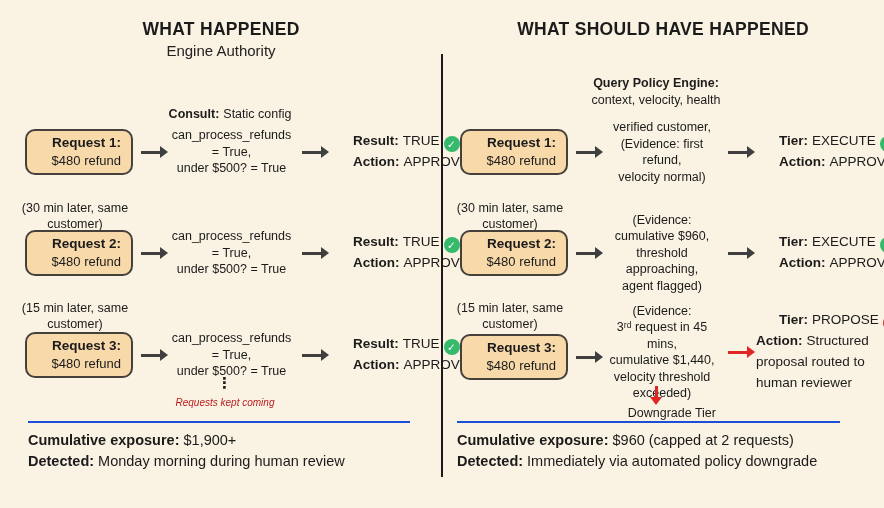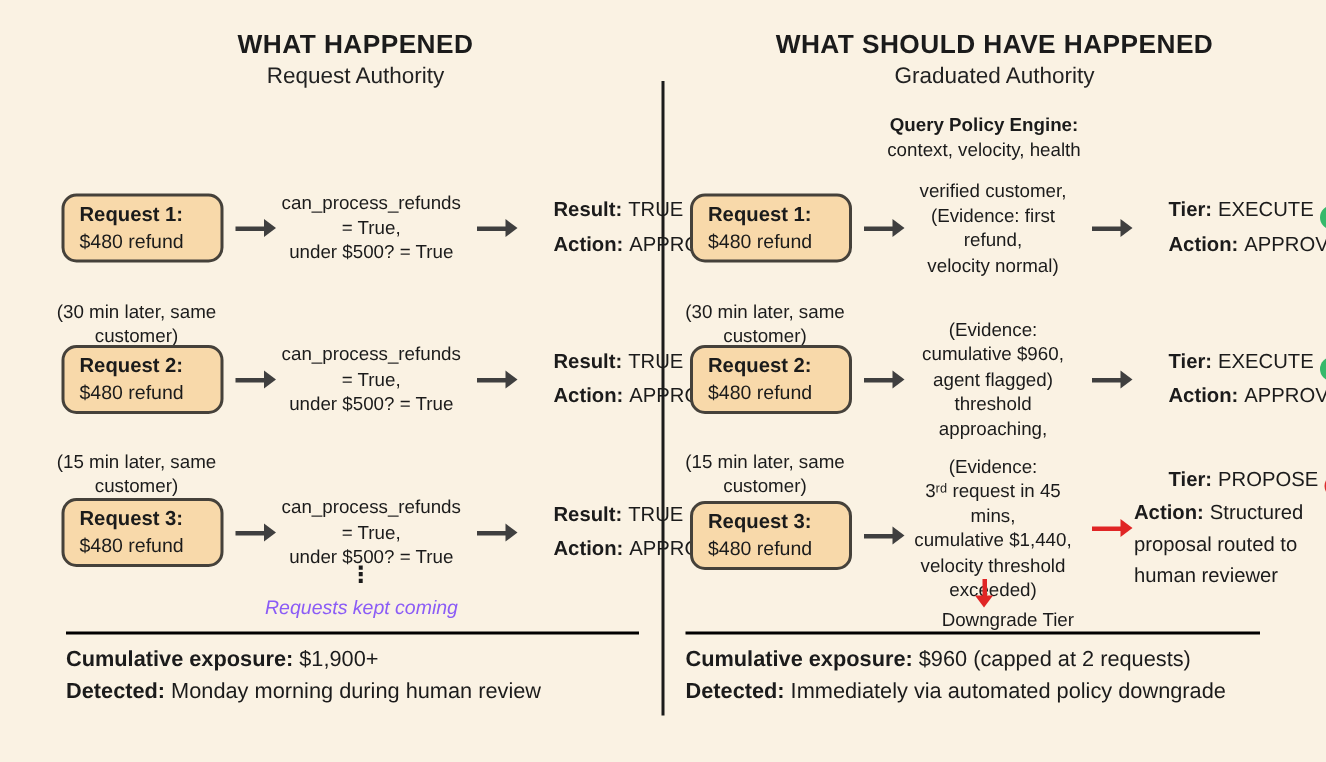--- a/index.html
+++ b/index.html
@@ -1,66 +1,69 @@
 <!DOCTYPE html>
 <html><head>
 <meta charset="utf-8">
 <style>
   html,body{margin:0;padding:0;background:#FAF2E3;}
   #canvas{
     position:relative;width:884px;height:508px;background:#FAF2E3;
     font-family:"Liberation Sans","DejaVu Sans",sans-serif;color:#1B1B1B;overflow:hidden;
   }
   .panel{position:absolute;top:0;height:508px;width:442px;}
-  #left-panel{left:0;margin-left:16px;}
+  #left-panel{left:0;}
   #right-panel{left:442px;}
   .htitle{position:absolute;top:19px;left:0;right:0;text-align:center;font-size:17.5px;font-weight:700;letter-spacing:.3px;}
   .hsub{position:absolute;top:42px;left:0;right:0;text-align:center;font-size:15px;color:#222;}
   .centernote{position:absolute;text-align:center;font-size:12.5px;line-height:1.35;}
   .lbl{font-weight:700;margin-right:4px;}
   .row{position:absolute;left:0;right:0;display:flex;align-items:center;padding:0 4px 0 25px;}
   .row-r{padding:0 6px 0 18px;}
-  .req{background:#F8D9AA;border:2px solid#45413A;border-radius:10px;padding:3px 10px 4px;flex:none;min-width:84px;}
+  .req{background:#F8D9AA;border:2px solid#45413A;border-radius:10px;padding:3px 10px 4px;flex:none;min-width:84px;text-align:right;}
   .req .rt{font-weight:700;font-size:13.5px;line-height:1.35;white-space:nowrap;}
   .req .ra{font-size:13px;line-height:1.35;white-space:nowrap;}
   .harrow{width:20px;height:3px;background:#3F3F3F;position:relative;flex:none;margin:0 8px;}
   .harrow::after{content:"";position:absolute;right:-7px;top:-4.5px;border-left:8px solid #3F3F3F;border-top:6px solid transparent;border-bottom:6px solid transparent;}
   .harrow.red{background:#E02525;}
   .harrow.red::after{border-left-color:#E02525;}
   .varrow{width:3px;height:12px;background:#E02525;position:relative;margin:0 auto;}
   .varrow::after{content:"";position:absolute;left:-4.5px;bottom:-7px;border-top:8px solid #E02525;border-left:6px solid transparent;border-right:6px solid transparent;}
   .mid{flex:1;text-align:center;font-size:12.5px;line-height:1.32;}
   .res{flex:none;font-size:13.5px;line-height:1.55;}
   .res-l{width:108px;}
   .res-r{width:122px;}
   .nowrap{white-space:nowrap;padding-left:23px;}
   .cicon{display:inline-flex;width:16px;height:16px;border-radius:50%;color:#fff;font-size:10.5px;font-weight:700;align-items:center;justify-content:center;vertical-align:-3px;margin-left:4px;}
   .cicon.ok{background:#35B96B;}
   .cicon.ok::before{content:"✓";}
   .cicon.no{background:#DD2C2C;}
   .cicon.no::before{content:"✕";}
   .ctx{position:absolute;width:126px;text-align:center;font-size:12.5px;line-height:1.3;}
   .ellipsis{position:absolute;top:374px;left:165px;width:120px;text-align:center;font-size:15px;font-weight:700;letter-spacing:1px;}
-  .keptnote{position:absolute;top:397px;left:145px;width:160px;text-align:center;font-style:italic;font-size:13px;color:#8b5cf6;}
-  .summary{position:absolute;top:421px;border-top:2px solid #000000;padding-top:7px;font-size:14.5px;line-height:1.45;}
+  .keptnote{position:absolute;top:397px;left:145px;width:160px;text-align:center;font-style:italic;font-size:10px;color:#b91c1c;}
+  .summary{position:absolute;top:421px;border-top:2px solid #1d4ed8;padding-top:7px;font-size:14.5px;line-height:1.45;}
   .summary-l{left:28px;width:382px;}
   .summary-r{left:15px;width:383px;}
   .divider{position:absolute;left:441px;top:54px;width:2px;height:423px;background:#1B1B1B;}
   .downgrade{position:absolute;top:386px;left:154px;width:120px;text-align:right;font-size:12.5px;}
   .downgrade .dlabel{margin-top:8px;}
 </style>
 </head>
 <body>
 
 <div id="canvas">
 
   <div class="panel" id="left-panel">
     <div class="htitle">WHAT HAPPENED</div>
-    <div class="hsub">Request Authority</div>
-
+    <div class="hsub">Engine Authority</div>
+
+    <div class="centernote" style="top:106px;left:145px;width:170px;">
+      <span class="lbl">Consult:</span><span>Static config</span>
+    </div>
 
     <div class="row" style="top:124px;height:56px;">
       <div class="req">
         <div class="rt">Request 1:</div>
         <div class="ra">$480 refund</div>
       </div>
       <div class="harrow"></div>
       <div class="mid">
         <div>can_process_refunds = True,</div>
         <div>under $500? = True</div>
@@ -114,21 +117,20 @@
     <div class="summary summary-l">
       <div><span class="lbl">Cumulative exposure:</span><span>$1,900+</span></div>
       <div><span class="lbl">Detected:</span><span>Monday morning during human review</span></div>
     </div>
   </div>
 
   <div class="divider"></div>
 
   <div class="panel" id="right-panel">
     <div class="htitle">WHAT SHOULD HAVE HAPPENED</div>
-    <div class="hsub">Graduated Authority</div>
 
     <div class="centernote" style="top:75px;left:129px;width:170px;">
       <div class="lbl" style="margin:0;">Query Policy Engine:</div>
       <div>context, velocity, health</div>
     </div>
 
     <div class="row row-r" style="top:120px;height:64px;">
       <div class="req">
         <div class="rt">Request 1:</div>
         <div class="ra">$480 refund</div>
@@ -149,22 +151,22 @@
     <div class="ctx" style="top:200px;left:5px;">(30 min later, same customer)</div>
     <div class="row row-r" style="top:217px;height:72px;">
       <div class="req">
         <div class="rt">Request 2:</div>
         <div class="ra">$480 refund</div>
       </div>
       <div class="harrow"></div>
       <div class="mid">
         <div>(Evidence:</div>
         <div>cumulative $960,</div>
+        <div>threshold approaching,</div>
         <div>agent flagged)</div>
-        <div>threshold approaching,</div>
       </div>
       <div class="harrow"></div>
       <div class="res res-r">
         <div class="nowrap"><span class="lbl">Tier:</span><span>EXECUTE</span><span class="cicon ok"></span></div>
         <div class="nowrap"><span class="lbl">Action:</span><span>APPROVE</span></div>
       </div>
     </div>
 
     <div class="ctx" style="top:300px;left:5px;">(15 min later, same customer)</div>
     <div class="row row-r" style="top:304px;height:96px;">

